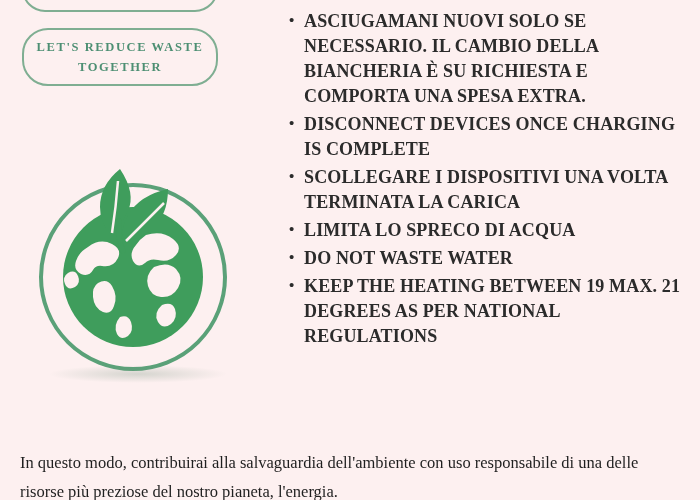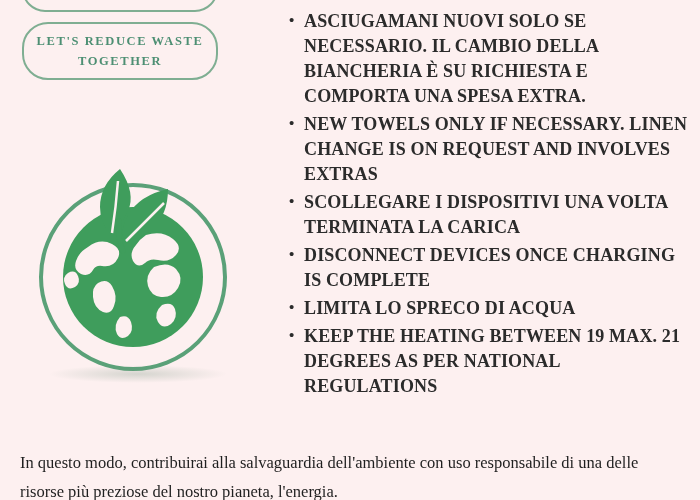--- a/index.html
+++ b/index.html
@@ -34,21 +34,21 @@
     top: -34px;
     width: 196px;
     height: 46px;
     border: 2px solid #7fae92;
     border-radius: 26px;
     box-sizing: border-box;
   }
   .badge-main {
     position: absolute;
     left: 22px;
-    top: 22px;
+    top: 28px;
     width: 196px;
     height: 58px;
     border: 2px solid #7fae92;
     border-radius: 26px;
     box-sizing: border-box;
     display: flex;
     align-items: center;
     justify-content: flex-end;
     text-align: center;
   }
@@ -168,23 +168,23 @@
         <path d="M95 96 q-6 -14 -4 -30" fill="none" stroke="#3f9d5c" stroke-width="5" stroke-linecap="round"></path>
       </svg>
       <div class="globe-shadow"></div>
     </div>
   </div>
 
   <div class="right-col">
     <ul class="bullets">
       <li class="first-clipped">GOING OUT</li>
       <li>ASCIUGAMANI NUOVI SOLO SE NECESSARIO. IL CAMBIO DELLA BIANCHERIA È SU RICHIESTA E COMPORTA UNA SPESA EXTRA.</li>
-      <li>NEW TOWELS ONLY IF NECESSARY. LINEN CHANGE IS ON REQUEST AND INVOLVES EXTRAS</li>
+      <li>DISCONNECT DEVICES ONCE   CHARGING IS COMPLETE</li>
       <li>SCOLLEGARE I DISPOSITIVI UNA VOLTA TERMINATA LA CARICA</li>
-      <li>DISCONNECT DEVICES ONCE   CHARGING IS COMPLETE</li>
       <li>LIMITA LO SPRECO DI ACQUA</li>
+      <li>DO NOT WASTE WATER</li>
       <li>KEEP THE HEATING BETWEEN 19 MAX. 21 DEGREES AS PER NATIONAL REGULATIONS</li>
     </ul>
   </div>
 
   <div class="footer-para">In questo modo, contribuirai alla salvaguardia dell'ambiente con uso responsabile di una delle risorse più preziose del nostro pianeta, l'energia.</div>
 
 </div>
 
 </body></html>

